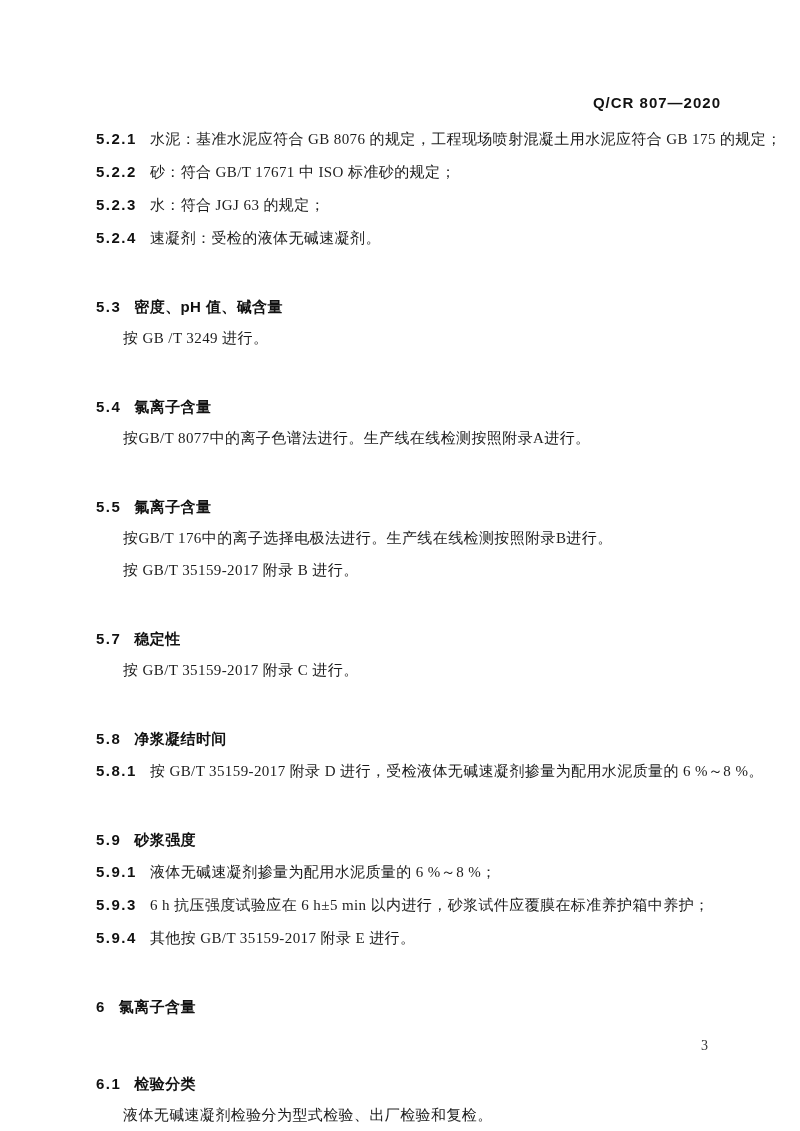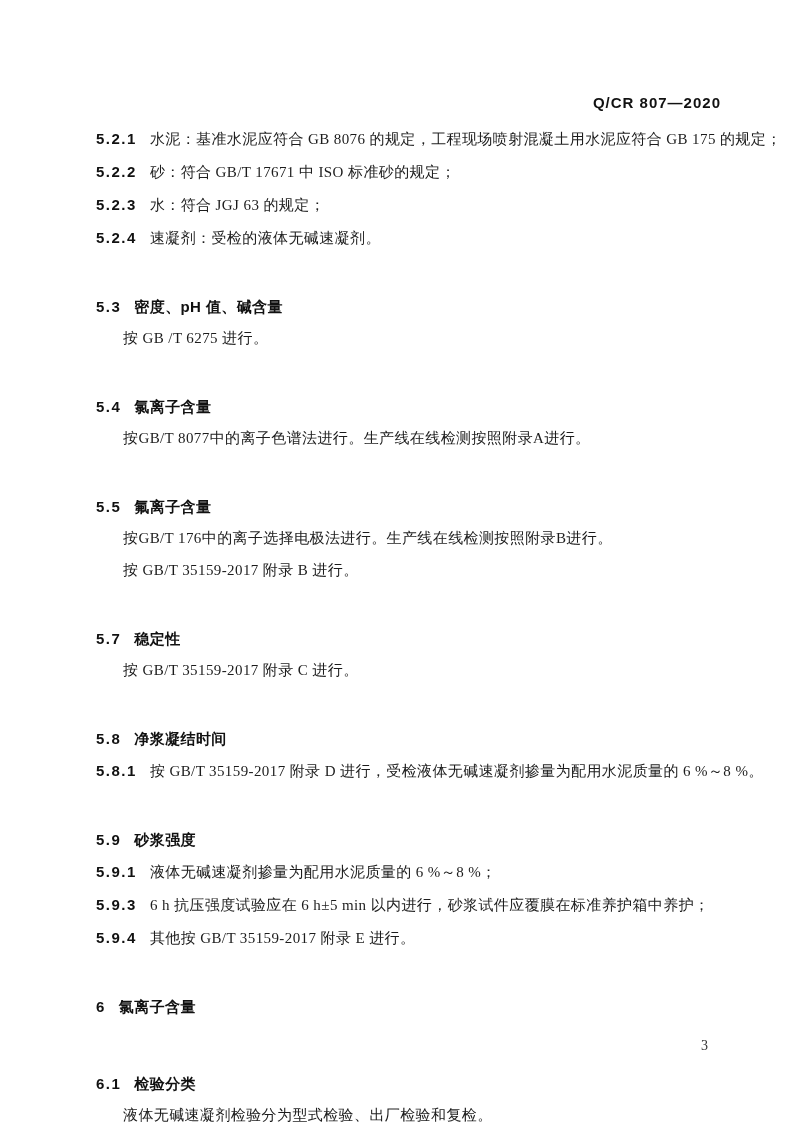--- a/index.html
+++ b/index.html
@@ -94,21 +94,21 @@
     </div>
 
     <div class="line clause">
       <span class="num">5.2.4</span><span>速凝剂：受检的液体无碱速凝剂。</span>
     </div>
 
     <div class="line heading">
       <span class="num">5.3</span><span>密度、pH 值、碱含量</span>
     </div>
 
-    <div class="line para">按 GB /T 6275 进行。</div>
+    <div class="line para">按 GB /T 3249 进行。</div>
 
     <div class="line heading">
       <span class="num">5.4</span><span>氯离子含量</span>
     </div>
 
     <div class="line para">按GB/T 8077中的离子色谱法进行。生产线在线检测按照附录A进行。</div>
 
     <div class="line heading">
       <span class="num">5.5</span><span>氟离子含量</span>
     </div>

